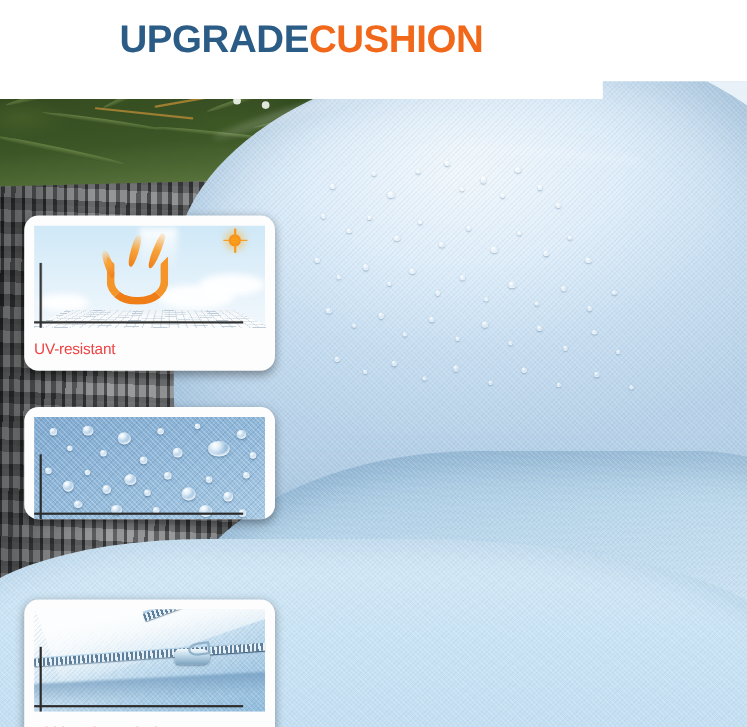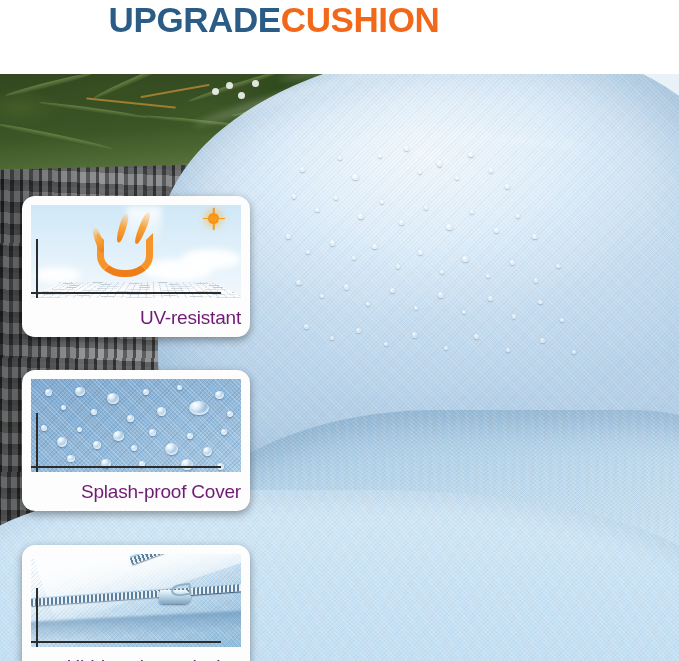--- a/index.html
+++ b/index.html
@@ -16,21 +16,21 @@
     position: relative;
     width: 679px;
     height: 661px;
     overflow: hidden;
     background: #ffffff;
   }
 
   
   .header {
     position: absolute;
-    left: 0; top: 0;
+    left: 0; top: 16px;
     width: 548px;
     height: 74px;
     background: #ffffff;
     text-align: center;
     z-index: 30;
   }
   .headline {
     margin-top: 1px;
     font-size: 35px;
     font-weight: bold;
@@ -244,23 +244,23 @@
     position: absolute;
     left: 0px; bottom: 4px;
     width: 190px; height: 2px;
     background: #2c2c2c;
     z-index: 6;
   }
 
   .card-label {
     height: 39px;
     line-height: 39px;
-    text-align: right;
-    font-size: 19px;
-    color: #701a75;
+    text-align: left;
+    font-size: 14px;
+    color: #ef4444;
     letter-spacing: -0.2px;
     white-space: nowrap;
   }
 
   
   .uv-sky {
     position: absolute; inset: 0;
     background: linear-gradient(180deg, #cfe8f7 0%, #e0f0fa 48%, #f2f8fc 100%);
   }
   .uv-cloud {
@@ -549,21 +549,20 @@
         <div class="bead" style="left:172px;top:68px;width:9px;height:9px;"></div>
         <div class="bead" style="left:190px;top:50px;width:6px;height:6px;"></div>
         <div class="bead" style="left:36px;top:76px;width:8px;height:7px;"></div>
         <div class="bead" style="left:70px;top:80px;width:10px;height:9px;"></div>
         <div class="bead" style="left:108px;top:82px;width:6px;height:6px;"></div>
         <div class="bead" style="left:150px;top:80px;width:12px;height:11px;"></div>
         <div class="bead" style="left:186px;top:84px;width:7px;height:7px;"></div>
         <div class="axis-v"></div>
         <div class="axis-h"></div>
       </div>
-      <div class="card-label">Splash-proof Cover</div>
     </div>
 
     <div class="card card-3">
       <div class="thumb">
         <div class="zip-bg"></div>
         <div class="zip-open"></div>
         <div class="zip-tape" style="left:100px;top:2px;width:120px;transform:rotate(-20deg);transform-origin:left center;"></div>
         <div class="zip-teeth" style="left:100px;top:4px;width:126px;transform:rotate(-20deg);transform-origin:left center;"></div>
         <div class="zip-tape" style="left:0px;top:44px;width:210px;transform:rotate(-4deg);transform-origin:left center;"></div>
         <div class="zip-teeth" style="left:0px;top:45px;width:214px;transform:rotate(-4deg);transform-origin:left center;"></div>

